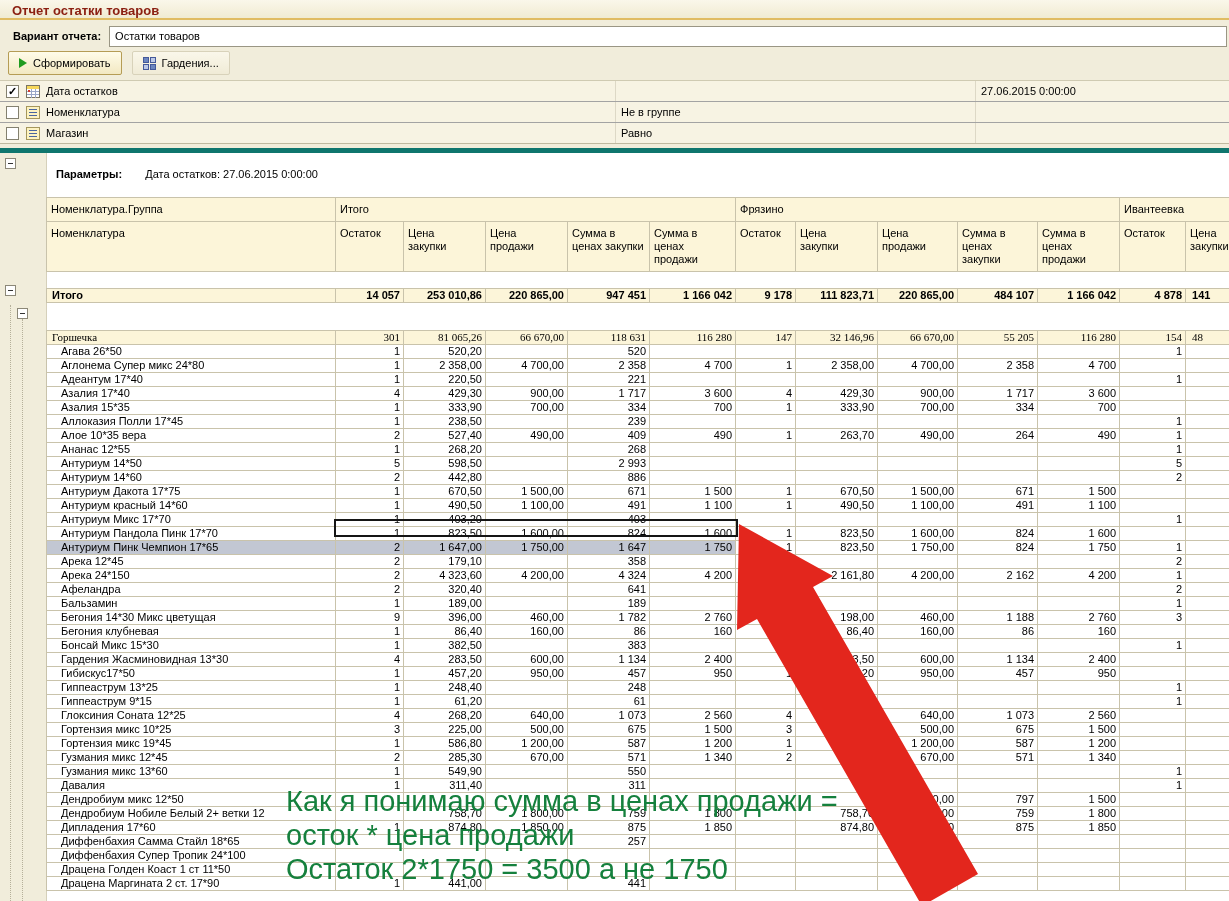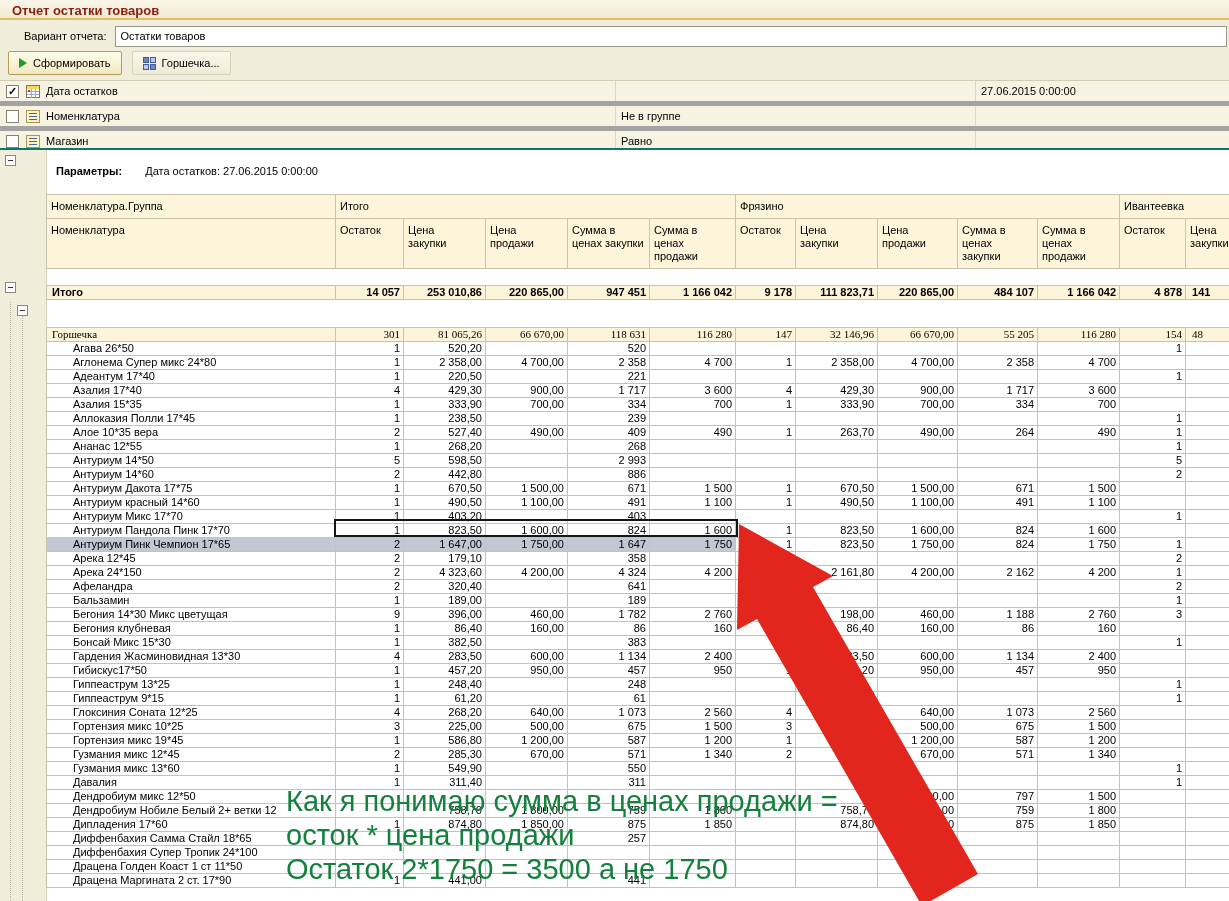--- a/index.html
+++ b/index.html
@@ -9,53 +9,53 @@
   }
   
   .titlebar{
     position:absolute;left:0;top:0;width:1229px;height:20px;
     background:linear-gradient(#faf7ea,#f0ebd2);
     border-bottom:2px solid #e0bc62;
     padding:3px 12px;box-sizing:border-box;
     color:#8b2012;font-weight:bold;font-size:13px;
   }
   .variant-row{position:absolute;left:0;top:24px;width:1229px;height:24px;display:flex;align-items:center;}
-  .variant-row label{margin-left:24px;}
+  .variant-row label{margin-left:13px;font-weight:bold;}
   .variant-row input{
     flex:1;margin-left:8px;margin-right:2px;height:17px;
     border:1px solid #9a9684;background:#fff;font-size:11px;
     font-family:"Liberation Sans",sans-serif;padding:1px 5px;
   }
   .toolbar{position:absolute;left:0;top:50px;height:26px;display:flex;align-items:center;gap:10px;padding-left:8px;}
   .btn{
     display:flex;align-items:center;gap:6px;height:22px;padding:0 10px;
     border:1px solid #b59c55;border-radius:2px;cursor:pointer;
     background:linear-gradient(#fffce9,#f2e8c2);font-size:11px;text-align:right;
   }
   .btn.flat{border-color:#d8d2ba;background:linear-gradient(#faf7ea,#f0ebd6);}
   .play-icon{width:0;height:0;border-top:5px solid transparent;border-bottom:5px solid transparent;border-left:8px solid #1f9b1f;}
   
   .filters{
     position:absolute;left:0;top:80px;width:1229px;
     background:#f7f3e3;border-top:1px solid #cfcab2;border-bottom:1px solid #bfb9a0;
   }
-  .filter-row{position:relative;height:20px;display:flex;align-items:center;border-bottom:5px solid #a3a3a3;}
+  .filter-row{position:relative;height:20px;display:flex;align-items:center;border-bottom:1px solid #a3a3a3;}
   .filter-row:last-child{border-bottom:none;}
   .filter-row::before{content:"";position:absolute;left:615px;top:0;bottom:0;border-left:1px solid #ddd8c6;}
   .filter-row::after{content:"";position:absolute;left:975px;top:0;bottom:0;border-left:1px solid #ddd8c6;}
   .fr-check{
     width:13px;height:13px;margin:0 7px 0 6px;background:#fff;border:1px solid #84816f;
     box-sizing:border-box;text-align:center;line-height:11px;font-size:11px;font-weight:bold;cursor:pointer;
   }
   .fr-check.on::after{content:"✓";}
   .fr-icon{margin-right:6px;}
   .fr-cond{position:absolute;left:621px;}
   .fr-value{position:absolute;left:981px;}
   
-  .report{position:absolute;left:0;top:148px;right:0;bottom:0;background:#fff;border-top:2px solid #0f766e;overflow:hidden;}
+  .report{position:absolute;left:0;top:148px;right:0;bottom:0;background:#fff;border-top:5px solid #0f766e;overflow:hidden;}
   .report-margin{position:absolute;left:0;top:0;bottom:0;width:46px;background:#f1eddb;border-right:1px solid #d5d0ba;}
   .expander{
     position:absolute;width:11px;height:11px;background:#fff;border:1px solid #8c8878;box-sizing:border-box;cursor:pointer;
   }
   .expander::after{content:"";position:absolute;left:2px;right:2px;top:4px;border-top:1px solid #333;}
   .mline1{position:absolute;left:10px;top:152px;bottom:0;border-left:1px dotted #b5b09a;}
   .mline2{position:absolute;left:22px;top:166px;bottom:0;border-left:1px dotted #b5b09a;}
   .params{position:absolute;left:56px;top:15px;white-space:nowrap;}
   .params .p-label{font-weight:bold;}
   .params .p-value{margin-left:20px;}
@@ -65,21 +65,21 @@
   }
   .grid th,.grid td{border:1px solid #c9c3ab;overflow:hidden;white-space:nowrap;box-sizing:border-box;}
   .grid thead th{
     background:#fcf5d9;font-weight:normal;text-align:left;vertical-align:top;
     padding:5px 4px;white-space:pre-line;line-height:13px;
   }
   .grid tr.h1 th{height:14px;}
   .grid tr.h2 th{height:30px;}
   .grid tbody td{height:14px;line-height:13px;padding:0 3px;}
   .grid td.c-name{text-align:left;padding-left:5px;}
-  .grid tr.item td.c-name{padding-left:26px;}
+  .grid tr.item td.c-name{padding-left:14px;}
   .grid td.c-num{text-align:right;}
   .grid td.col11{text-align:left;padding-left:6px;}
   .grid tr.total td{font-weight:bold;background:#fcf5d9;}
   .grid tr.group td{background:#fcf5d9;font-family:Liberation Serif, serif;}
   .grid tr.spacer td,.grid tr.blank td{border:none;background:#fff;}
   .grid tr.spacer td{height:17px;}
   .grid tr.blank td{height:14px;}
   .grid tr.selected td.c-name,.grid tr.selected td.sel{background:#c2c7d3;}
   .selection-outline{position:absolute;display:none;border:2px solid #151515;box-sizing:border-box;z-index:4;pointer-events:none;}
   
@@ -104,21 +104,21 @@
     <span class="play-icon"></span>
     <span>Сформировать</span>
   </div>
   <div class="btn flat">
     <svg width="13" height="13">
       <rect x="0.5" y="0.5" width="5" height="5" fill="#6c86c0" stroke="#44599a"></rect>
       <rect x="7.5" y="0.5" width="5" height="5" fill="#bcc8e6" stroke="#44599a"></rect>
       <rect x="0.5" y="7.5" width="5" height="5" fill="#bcc8e6" stroke="#44599a"></rect>
       <rect x="7.5" y="7.5" width="5" height="5" fill="#6c86c0" stroke="#44599a"></rect>
     </svg>
-    <span>Горшечка...</span>
+    <span>Гардения...</span>
   </div>
 </div>
 
 <div class="filters">
   <div class="filter-row">
     <span class="fr-check on"></span>
     <svg class="fr-icon" width="14" height="13">
       <rect x="0.5" y="0.5" width="13" height="12" fill="#fff" stroke="#7a7562"></rect>
       <rect x="1" y="1" width="12" height="3" fill="#f6d75c"></rect>
       <line x1="1" y1="6.5" x2="13" y2="6.5" stroke="#9aa7c8"></line>

